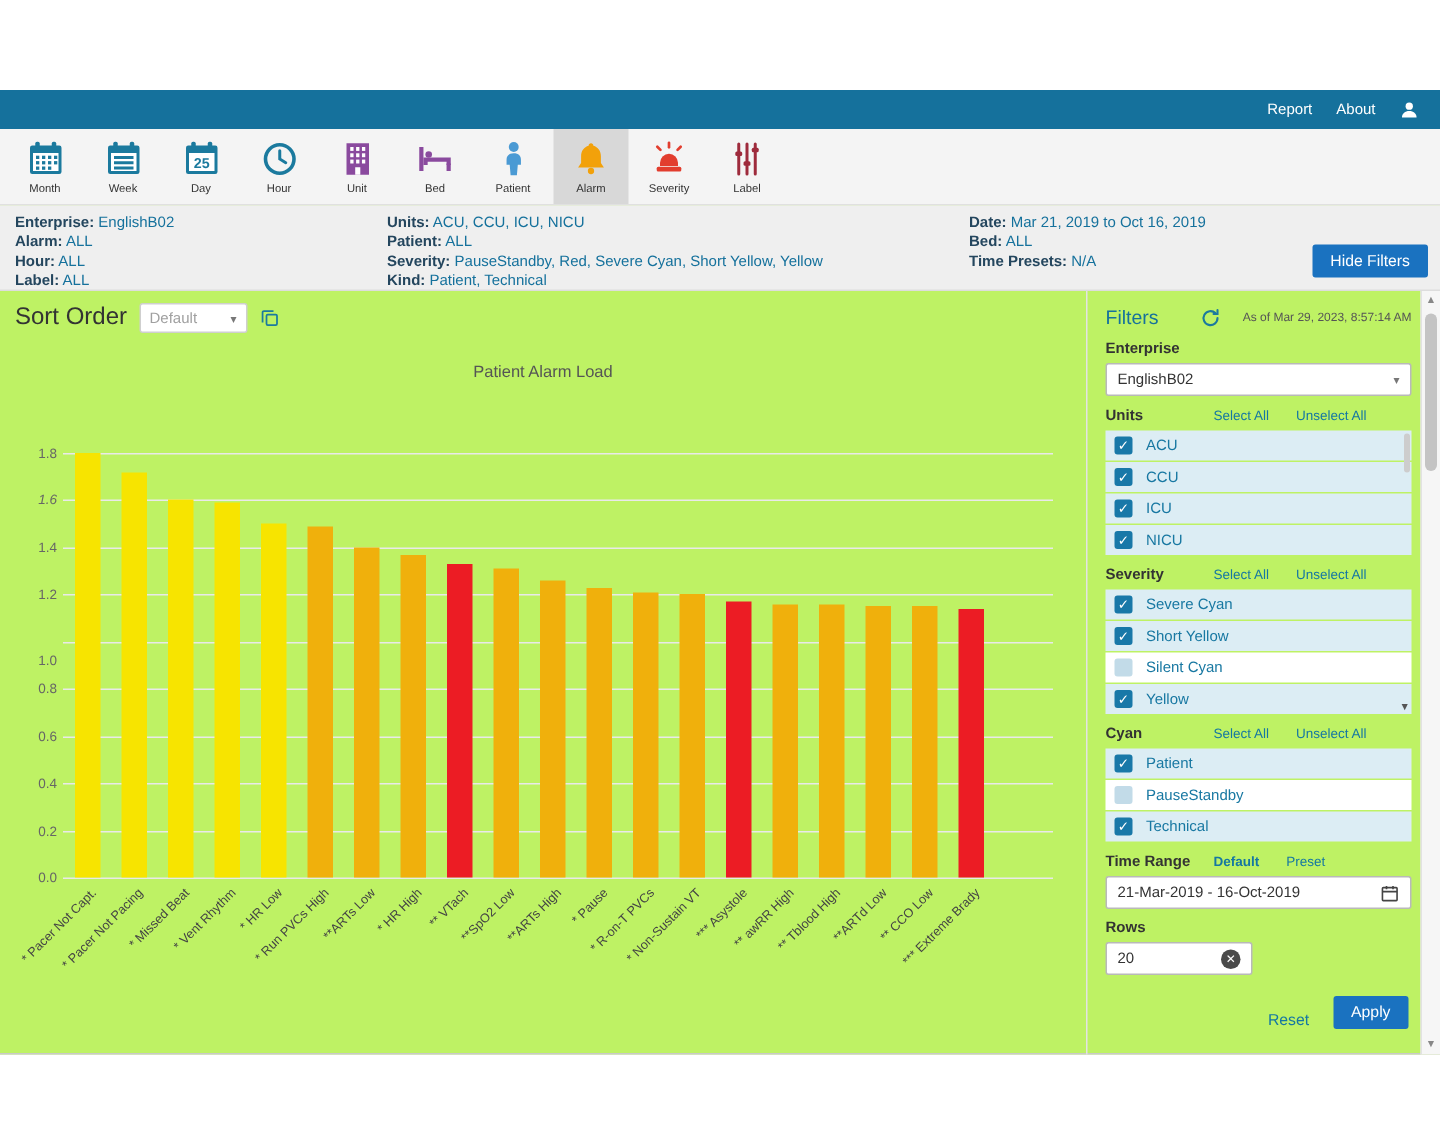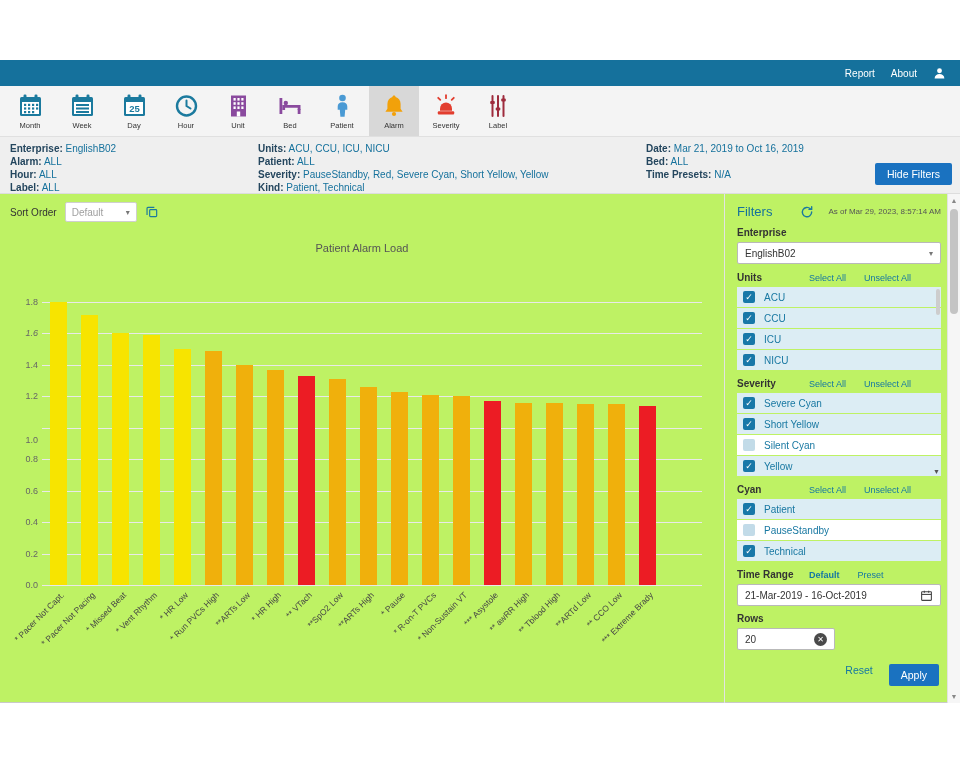--- a/index.html
+++ b/index.html
@@ -36,21 +36,21 @@
   .fs-value { color: #15719c; }
   .btn { background: #1a72c0; color: #fff; border: none; border-radius: 2px;
     font-size: 10.5px; padding: 5px 12px; cursor: pointer;
     font-family: "Liberation Sans", sans-serif; }
   .hide-filters { position: absolute; right: 8px; bottom: 8px; }
 
   
   .main { display: flex; height: 509px; }
   .chart-side { flex: 1; min-width: 0; border-right: 1px solid #e3e3e3; position: relative; }
   .sort-row { padding: 8px 10px; display: flex; align-items: center; gap: 8px; height: 36px; }
-  .sort-label { font-size: 10px; color: #333; }
+  .sort-label { font-size: 16px; color: #333; }
   .sort-select { width: 72px; height: 20px; border: 1px solid #cfcfcf; background: #fff;
     display: flex; align-items: center; padding: 0 6px; font-size: 10px; color: #a0a0a0;
     border-radius: 2px; cursor: pointer; }
   .caret { margin-left: auto; font-size: 8px; color: #777; }
   .copy-ic { display: flex; align-items: center; cursor: pointer; }
 
   .chart-title { text-align: center; font-size: 11px; color: #555; margin-top: 12px; }
   .chart { position: relative; margin: 48px 8px 0 10px; height: 400px; }
   .gridline { position: absolute; left: 32px; right: 14px; height: 1px; background: #e9e9e9; }
   .ytick { position: absolute; left: 0; width: 28px; text-align: right; font-size: 9px;
@@ -86,21 +86,21 @@
   .chk-label { font-size: 10px; color: #1878a2; }
   .list-thumb { position: absolute; right: 1px; top: 2px; width: 4px; height: 26px;
     background: #cdcdcd; border-radius: 2px; }
   .list-down { position: absolute; right: 1px; bottom: 1px; font-size: 7px; color: #555; }
   .tr-head .sec-link.bold { font-weight: bold; }
   .cal, .clear { margin-left: auto; display: flex; align-items: center; cursor: pointer; }
   .clear { width: 13px; height: 13px; border-radius: 50%; background: #4a4a4a; color: #fff;
     font-size: 8px; line-height: 13px; text-align: center; display: block; }
   .rows-box { width: 98px; margin-top: 2px; gap: 20px; }
   .p-footer { margin-top: 14px; display: flex; justify-content: flex-end;
-    align-items: flex-start; gap: 16px; padding-right: 2px; }
+    align-items: flex-end; gap: 16px; padding-right: 2px; }
   .reset { font-size: 10.5px; }
 
   
   .panel-scroll { width: 13px; background: #f6f6f6; border-left: 1px solid #e2e2e2;
     position: relative; }
   .sarrow { position: absolute; left: 0; width: 12px; text-align: center; font-size: 7px;
     color: #888; }
   .sarrow.up { top: 3px; }
   .sarrow.down { bottom: 3px; }
   .sthumb { position: absolute; left: 2px; top: 15px; width: 8px; height: 105px;

